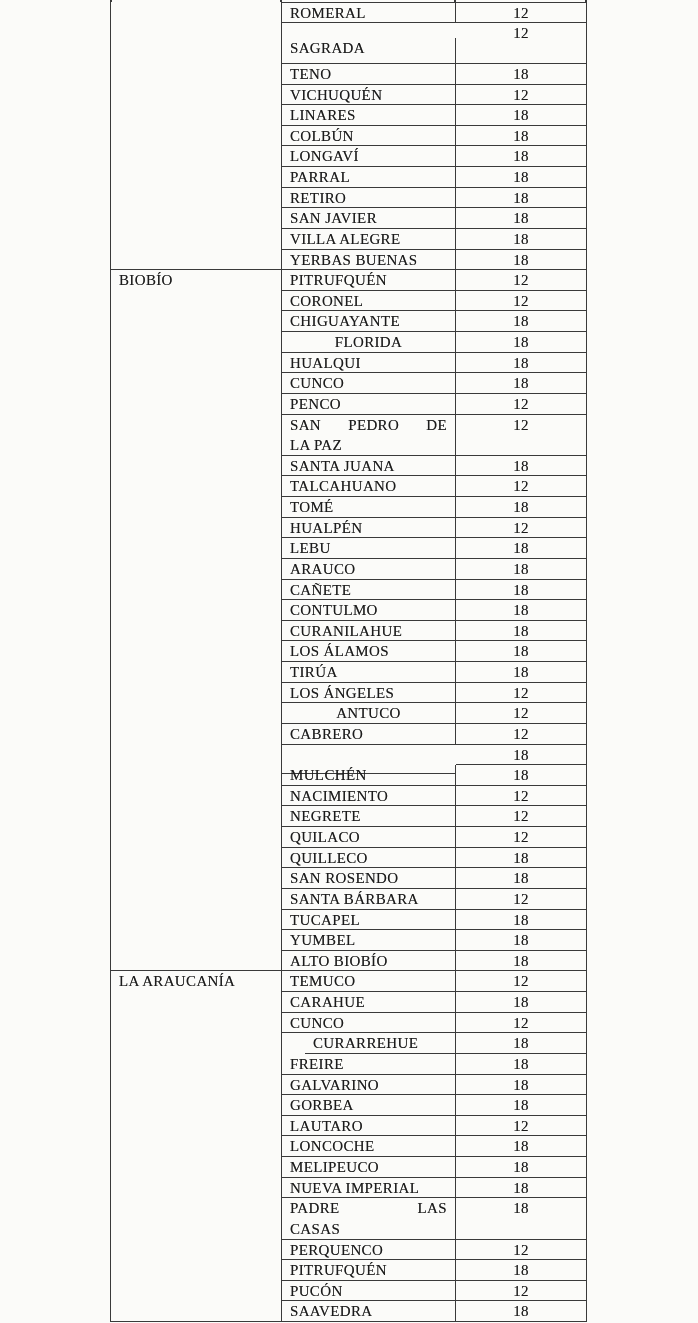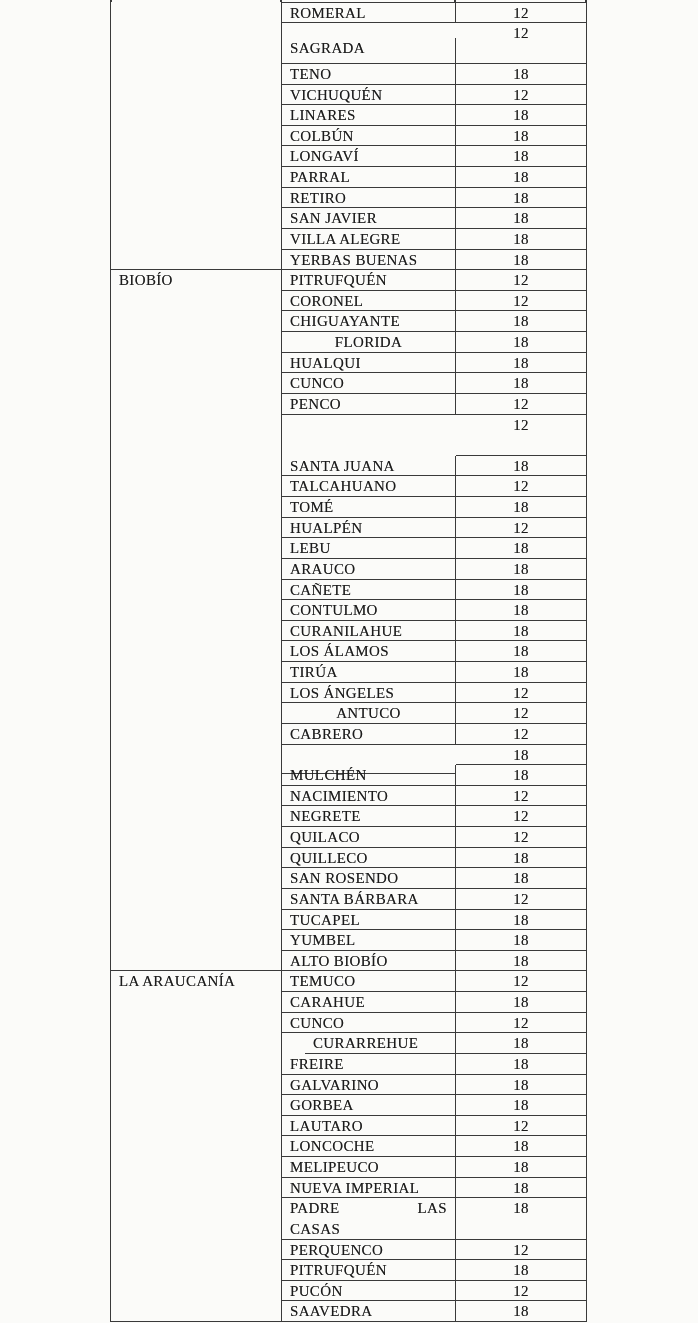--- a/index.html
+++ b/index.html
@@ -92,20 +92,28 @@
     <div class="cell commune-cell" style="grid-area: 16 / 2 / span 1;"><span>CHIGUAYANTE</span></div>
     <div class="cell value-cell" style="grid-area: 16 / 3 / span 1;"><span>18</span></div>
     <div class="cell commune-cell" style="grid-area: 17 / 2 / span 1; text-align: center;"><span>FLORIDA</span></div>
     <div class="cell value-cell" style="grid-area: 17 / 3 / span 1;"><span>18</span></div>
     <div class="cell commune-cell" style="grid-area: 18 / 2 / span 1;"><span>HUALQUI</span></div>
     <div class="cell value-cell" style="grid-area: 18 / 3 / span 1;"><span>18</span></div>
     <div class="cell commune-cell" style="grid-area: 19 / 2 / span 1;"><span>CUNCO</span></div>
     <div class="cell value-cell" style="grid-area: 19 / 3 / span 1;"><span>18</span></div>
     <div class="cell commune-cell" style="grid-area: 20 / 2 / span 1;"><span>PENCO</span></div>
     <div class="cell value-cell" style="grid-area: 20 / 3 / span 1;"><span>12</span></div>
+    <div class="cell commune-cell" style="grid-area: 21 / 2 / span 2;">
+      <div class="jline">
+        <span>SAN</span>
+        <span>PEDRO</span>
+        <span>DE</span>
+      </div>
+      <div class="line">LA PAZ</div>
+    </div>
     <div class="cell value-cell" style="grid-area: 21 / 3 / span 2;"><span>12</span></div>
     <div class="cell commune-cell" style="grid-area: 23 / 2 / span 1;"><span>SANTA JUANA</span></div>
     <div class="cell value-cell" style="grid-area: 23 / 3 / span 1;"><span>18</span></div>
     <div class="cell commune-cell" style="grid-area: 24 / 2 / span 1;"><span>TALCAHUANO</span></div>
     <div class="cell value-cell" style="grid-area: 24 / 3 / span 1;"><span>12</span></div>
     <div class="cell commune-cell" style="grid-area: 25 / 2 / span 1;"><span>TOMÉ</span></div>
     <div class="cell value-cell" style="grid-area: 25 / 3 / span 1;"><span>18</span></div>
     <div class="cell commune-cell" style="grid-area: 26 / 2 / span 1;"><span>HUALPÉN</span></div>
     <div class="cell value-cell" style="grid-area: 26 / 3 / span 1;"><span>12</span></div>
     <div class="cell commune-cell" style="grid-area: 27 / 2 / span 1;"><span>LEBU</span></div>

